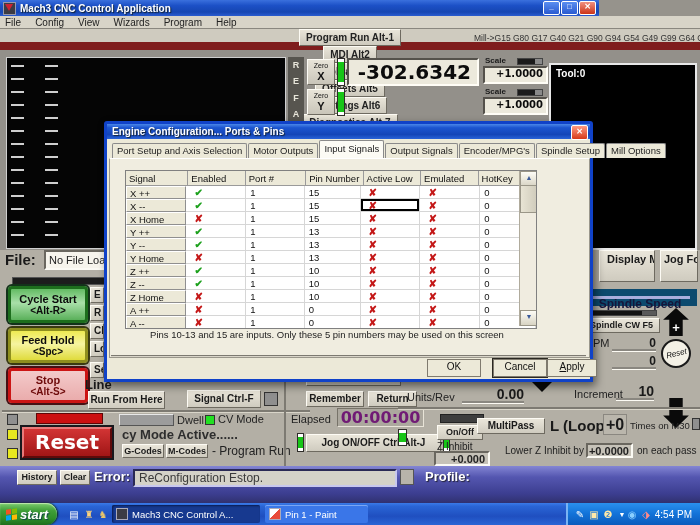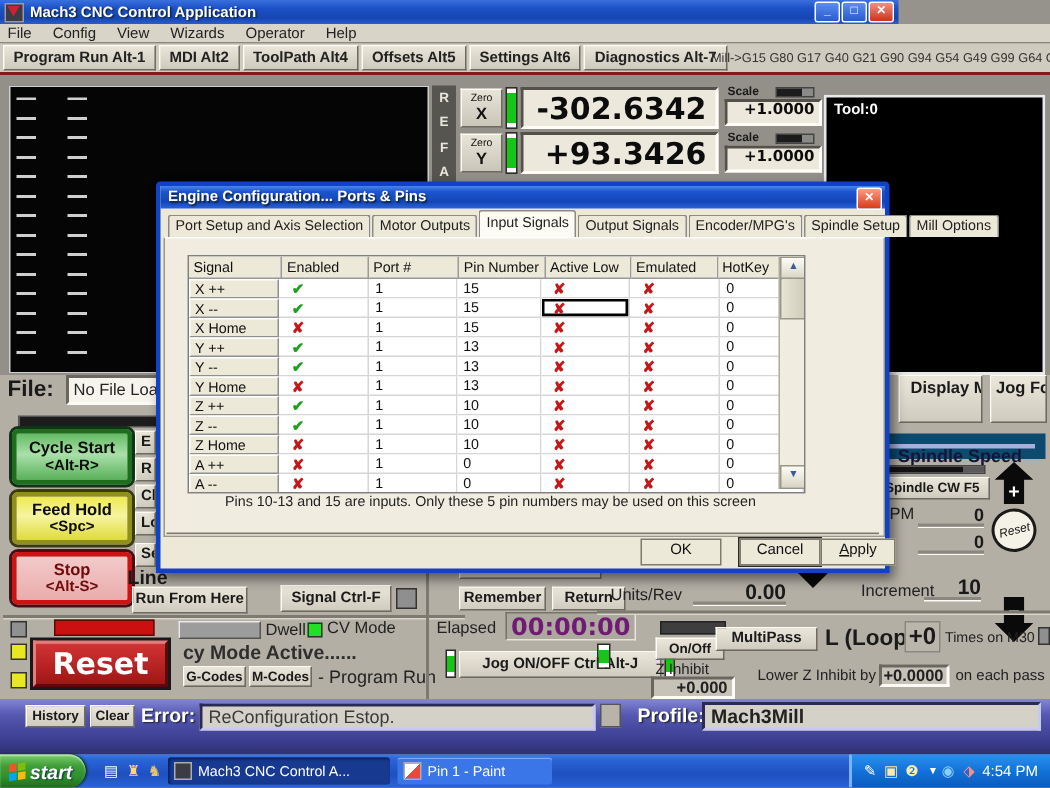--- a/index.html
+++ b/index.html
@@ -8,21 +8,21 @@
   .abs{position:absolute;box-sizing:border-box;}
   
   .titlebar{left:0;top:0;width:599px;height:16px;background:linear-gradient(180deg,#3a70dd 0%,#1c50c6 35%,#1646b2 75%,#2a5cd0 100%);display:flex;align-items:center;}
   .apptitle{color:#fff;font-size:10px;font-weight:bold;text-shadow:1px 1px 1px #123;margin-left:4px;white-space:nowrap;}
   .appicon{width:11px;height:11px;margin-left:3px;background:#3c3c44;position:relative;border:1px solid #99a;}
   .appicon::after{content:"";position:absolute;left:1px;top:1px;width:0;height:0;border-left:4px solid transparent;border-right:4px solid transparent;border-top:7px solid #c23;}
   .winbtn{width:15px;height:12px;border:1px solid #fff;border-radius:2px;color:#fff;font-size:8px;line-height:10px;text-align:center;font-weight:bold;margin-left:1px;background:linear-gradient(180deg,#5a8ef0,#2a5ad0);}
   .winbtn.close{background:linear-gradient(180deg,#f09080,#cc3418);margin-right:3px;}
   .menubar{left:0;top:16px;width:700px;height:13px;background:#d8d4c8;border-bottom:1px solid #8a877f;display:flex;align-items:center;gap:14px;padding-left:5px;}
   .mitem{font-size:10px;color:#222;}
-  .tabrow{left:0;top:29px;width:700px;height:21px;background:#cfcbbf;border-bottom:2px solid #7f1d1d;display:flex;align-items:center;padding-left:2px;}
+  .tabrow{left:0;top:29px;width:700px;height:21px;background:#cfcbbf;border-bottom:8px solid #7f1d1d;display:flex;align-items:center;padding-left:2px;flex-direction:column;}
   .scrbtn{font-size:10px;font-weight:bold;color:#222;background:linear-gradient(180deg,#e9e5d9,#cdc9bd);border:1px solid;border-color:#fdfbf4 #6e6a60 #6e6a60 #fdfbf4;padding:2px 6px;margin-right:2px;white-space:nowrap;}
   .gmodes{left:474px;top:33px;width:224px;font-size:8.5px;color:#333;white-space:nowrap;}
   
   .bandtop{left:0;top:50px;width:700px;height:200px;background:#93908a;}
   .bandbot{left:0;top:250px;width:700px;height:216px;background:#b3afa5;}
   
   .gbox{left:6px;top:57px;width:280px;height:192px;background:#050505;border:1px solid #cfcfcf;}
   .dashcol{position:absolute;width:13px;background:repeating-linear-gradient(180deg,#cfcfcf 0 2px,transparent 2px 13px);}
   .refstrip{left:288px;top:57px;width:16px;height:65px;background:#57554f;display:flex;flex-direction:column;}
   .refl{flex:1;color:#e8e6da;font-size:9px;font-weight:bold;text-align:center;line-height:16px;}
@@ -116,21 +116,21 @@
     <div class="winbtn">_</div>
     <div class="winbtn">□</div>
     <div class="winbtn close">✕</div>
   </div>
 
   <div class="abs menubar" id="menubar">
       <div class="mitem">File</div>
       <div class="mitem">Config</div>
       <div class="mitem">View</div>
       <div class="mitem">Wizards</div>
-      <div class="mitem">Operator</div>
+      <div class="mitem">Program</div>
       <div class="mitem">Help</div>
     </div>
 
   <div class="abs tabrow" id="scrbtns">
       <div class="scrbtn">Program Run Alt-1</div>
       <div class="scrbtn">MDI Alt2</div>
       <div class="scrbtn">ToolPath Alt4</div>
       <div class="scrbtn">Offsets Alt5</div>
       <div class="scrbtn">Settings Alt6</div>
       <div class="scrbtn">Diagnostics Alt-7</div>
@@ -157,21 +157,20 @@
   <div class="abs scalebox" style="left:483px;top:56px;width:62px;height:32px;">
     <span class="sl biglbl">Scale</span>
     <span class="scalebar"></span>
     <div class="dro scaleval">+1.0000</div>
   </div>
   <div class="abs zerobtn" style="left:307px;top:89px;">
     <span class="zl">Zero</span>
     <span class="ax">Y</span>
   </div>
   <div class="abs gbar" style="left:337px;top:88px;width:8px;height:28px;"></div>
-  <div class="abs dro droXY" style="left:347px;top:88px;width:132px;height:28px;">+93.3426</div>
   <div class="abs scalebox" style="left:483px;top:87px;width:62px;height:32px;">
     <span class="sl biglbl">Scale</span>
     <span class="scalebar"></span>
     <div class="dro scaleval">+1.0000</div>
   </div>
 
   <div class="abs toolbox">
     <span class="toollabel">Tool:0</span>
   </div>
 
@@ -272,21 +271,20 @@
   <div class="abs field" style="left:586px;top:443px;width:47px;height:15px;font-size:11px;font-weight:bold;text-align:right;padding-right:2px;line-height:12px;background:#c6c2b8;">+0.0000</div>
   <div class="abs lbl" style="left:637px;top:445px;font-size:10px;">on each pass</div>
 
   <div class="abs errorbar">
     <div class="abs btn" style="left:17px;top:4px;width:40px;height:15px;font-size:9px;line-height:13px;">History</div>
     <div class="abs btn" style="left:60px;top:4px;width:30px;height:15px;font-size:9px;line-height:13px;">Clear</div>
     <div class="abs whitelbl" style="left:94px;top:3px;">Error:</div>
     <div class="abs efield" style="left:133px;top:3px;width:264px;height:18px;font-size:12px;line-height:14px;padding-left:4px;">ReConfiguration Estop.</div>
     <div class="abs" style="left:400px;top:3px;width:14px;height:16px;background:#b8b4aa;border:1px solid #555;"></div>
     <div class="abs whitelbl" style="left:425px;top:3px;">Profile:</div>
-    <div class="abs efield" style="left:468px;top:2px;width:226px;height:19px;font-size:13px;font-weight:bold;line-height:16px;padding-left:4px;color:#222;">Mach3Mill</div>
   </div>
 
   <div class="abs dialog">
     <div class="dlgtitle">Engine Configuration... Ports &amp; Pins</div>
     <div class="dlgclose">✕</div>
     <div class="dtabs" id="dlgtabs">
         <div class="dtab">Port Setup and Axis Selection</div>
         <div class="dtab">Motor Outputs</div>
         <div class="dtab active">Input Signals</div>
         <div class="dtab">Output Signals</div>

